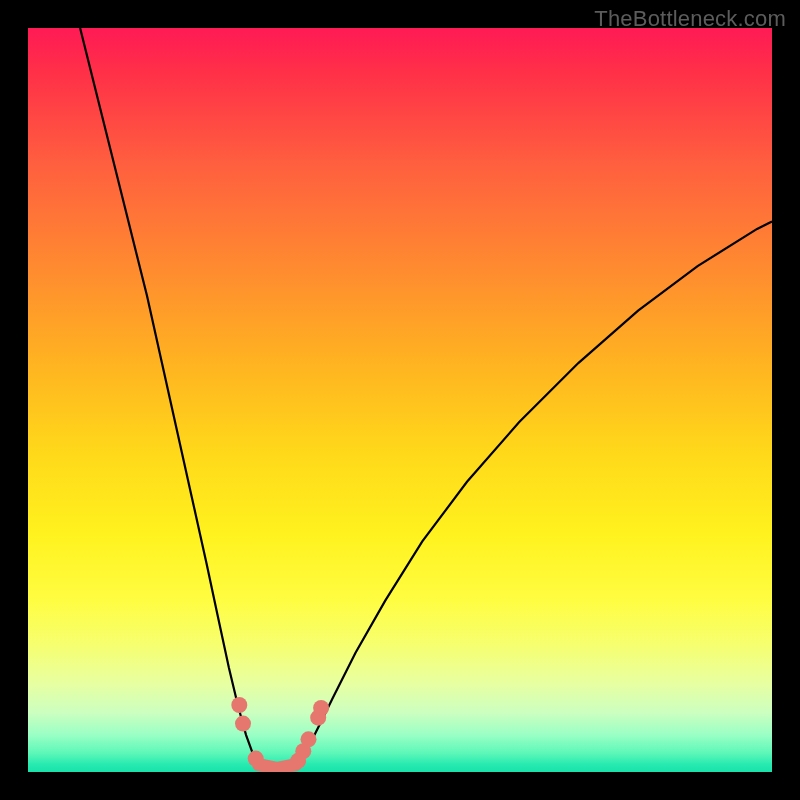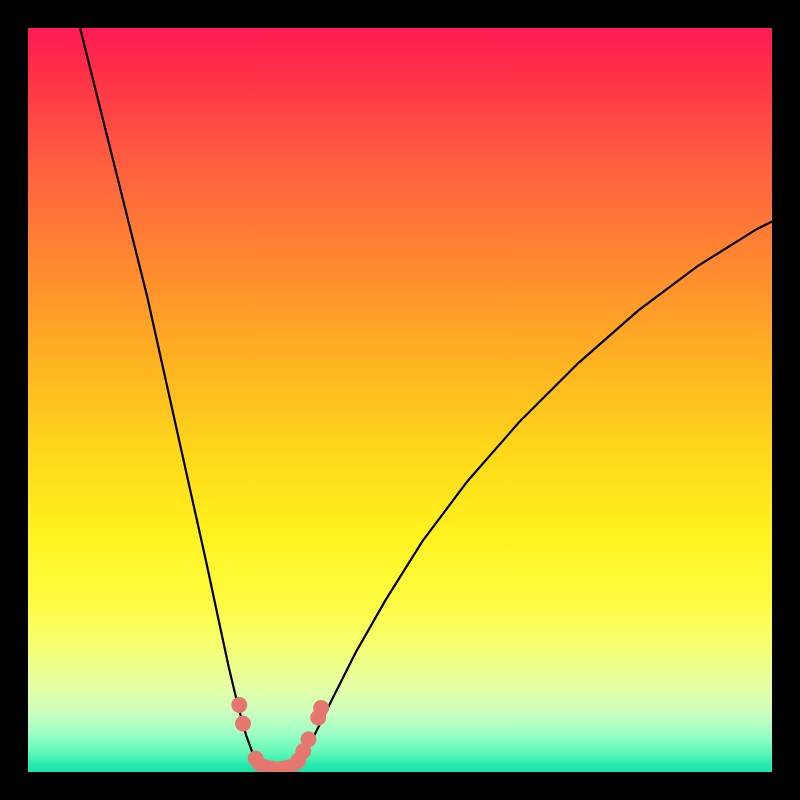--- a/index.html
+++ b/index.html
@@ -106,13 +106,14 @@
           <circle class="marker" cx="215.0" cy="695.6" r="8"></circle>
           <circle class="marker" cx="227.7" cy="730.6" r="8"></circle>
           <circle class="marker" cx="270.1" cy="732.8" r="8"></circle>
           <circle class="marker" cx="275.3" cy="723.2" r="8"></circle>
           <circle class="marker" cx="280.5" cy="711.3" r="8"></circle>
           <circle class="marker" cx="290.2" cy="689.7" r="8"></circle>
           <circle class="marker" cx="293.1" cy="680.0" r="8"></circle>
         </g>
     </svg>
   </div>
+  <div class="watermark">TheBottleneck.com</div>
 </div>
 
 </body></html>

